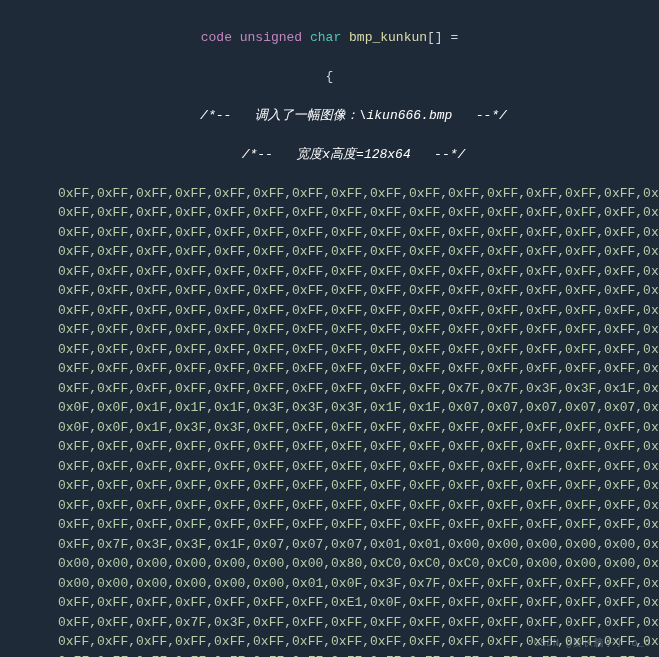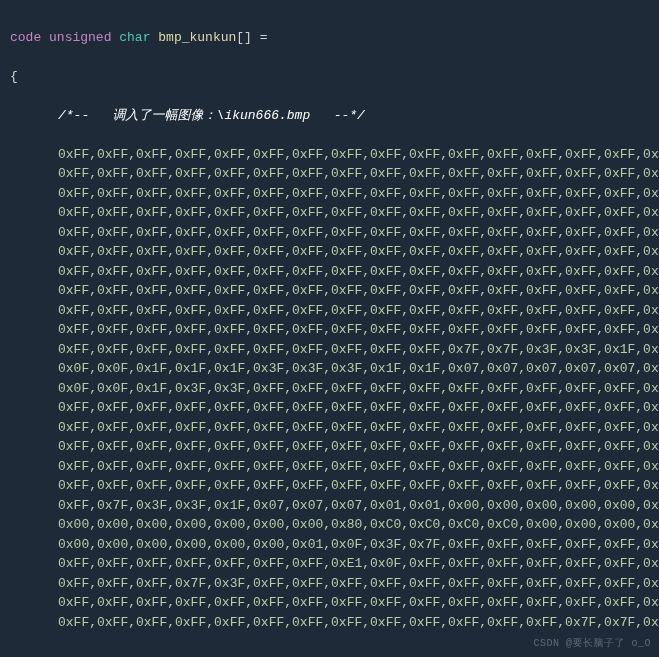--- a/index.html
+++ b/index.html
@@ -17,36 +17,37 @@
   .code-block {
     padding: 8px 10px;
     white-space: pre;
   }
   .kw { color: #c586c0; }
   .type { color: #4ec9b0; }
   .ident { color: #dcdcaa; }
   .punct { color: #d4d4d4; }
   .hex { color: #b5cea8; }
   .comment { color: #ffffff; font-style: italic; }
-  .line { display: block; }
+  .line { display: block; text-align: center; }
   .indent { padding-left: 48px; }
   .watermark {
     position: fixed;
     right: 8px;
     bottom: 6px;
     color: rgba(220,220,220,0.35);
     font-size: 10px;
     font-family: Liberation Mono, monospace;
     letter-spacing: 0.5px;
     pointer-events: none;
   }
 </style>
 </head>
 <body>
 
 <div class="code-block">
 <span class="line"><span class="kw">code</span> <span class="kw">unsigned</span> <span class="type">char</span> <span class="ident">bmp_kunkun</span><span class="punct">[]</span><span class="punct"> =</span></span>
 <span class="line punct">{</span>
 <span class="line indent comment">/*--   调入了一幅图像：\ikun666.bmp   --*/</span>
+<span class="line indent comment">/*--   宽度x高度=128x64   --*/</span>
 <div id="hex-lines"><span class="line indent hex">0xFF,0xFF,0xFF,0xFF,0xFF,0xFF,0xFF,0xFF,0xFF,0xFF,0xFF,0xFF,0xFF,0xFF,0xFF,0xFF,</span><span class="line indent hex">0xFF,0xFF,0xFF,0xFF,0xFF,0xFF,0xFF,0xFF,0xFF,0xFF,0xFF,0xFF,0xFF,0xFF,0xFF,0xFF,</span><span class="line indent hex">0xFF,0xFF,0xFF,0xFF,0xFF,0xFF,0xFF,0xFF,0xFF,0xFF,0xFF,0xFF,0xFF,0xFF,0xFF,0xFF,</span><span class="line indent hex">0xFF,0xFF,0xFF,0xFF,0xFF,0xFF,0xFF,0xFF,0xFF,0xFF,0xFF,0xFF,0xFF,0xFF,0xFF,0xFF,</span><span class="line indent hex">0xFF,0xFF,0xFF,0xFF,0xFF,0xFF,0xFF,0xFF,0xFF,0xFF,0xFF,0xFF,0xFF,0xFF,0xFF,0xFF,</span><span class="line indent hex">0xFF,0xFF,0xFF,0xFF,0xFF,0xFF,0xFF,0xFF,0xFF,0xFF,0xFF,0xFF,0xFF,0xFF,0xFF,0xFF,</span><span class="line indent hex">0xFF,0xFF,0xFF,0xFF,0xFF,0xFF,0xFF,0xFF,0xFF,0xFF,0xFF,0xFF,0xFF,0xFF,0xFF,0xFF,</span><span class="line indent hex">0xFF,0xFF,0xFF,0xFF,0xFF,0xFF,0xFF,0xFF,0xFF,0xFF,0xFF,0xFF,0xFF,0xFF,0xFF,0xFF,</span><span class="line indent hex">0xFF,0xFF,0xFF,0xFF,0xFF,0xFF,0xFF,0xFF,0xFF,0xFF,0xFF,0xFF,0xFF,0xFF,0xFF,0xFF,</span><span class="line indent hex">0xFF,0xFF,0xFF,0xFF,0xFF,0xFF,0xFF,0xFF,0xFF,0xFF,0xFF,0xFF,0xFF,0xFF,0xFF,0xFF,</span><span class="line indent hex">0xFF,0xFF,0xFF,0xFF,0xFF,0xFF,0xFF,0xFF,0xFF,0xFF,0x7F,0x7F,0x3F,0x3F,0x1F,0x1F,</span><span class="line indent hex">0x0F,0x0F,0x1F,0x1F,0x1F,0x3F,0x3F,0x3F,0x1F,0x1F,0x07,0x07,0x07,0x07,0x07,0x07,</span><span class="line indent hex">0x0F,0x0F,0x1F,0x3F,0x3F,0xFF,0xFF,0xFF,0xFF,0xFF,0xFF,0xFF,0xFF,0xFF,0xFF,0xFF,</span><span class="line indent hex">0xFF,0xFF,0xFF,0xFF,0xFF,0xFF,0xFF,0xFF,0xFF,0xFF,0xFF,0xFF,0xFF,0xFF,0xFF,0xFF,</span><span class="line indent hex">0xFF,0xFF,0xFF,0xFF,0xFF,0xFF,0xFF,0xFF,0xFF,0xFF,0xFF,0xFF,0xFF,0xFF,0xFF,0xFF,</span><span class="line indent hex">0xFF,0xFF,0xFF,0xFF,0xFF,0xFF,0xFF,0xFF,0xFF,0xFF,0xFF,0xFF,0xFF,0xFF,0xFF,0xFF,</span><span class="line indent hex">0xFF,0xFF,0xFF,0xFF,0xFF,0xFF,0xFF,0xFF,0xFF,0xFF,0xFF,0xFF,0xFF,0xFF,0xFF,0xFF,</span><span class="line indent hex">0xFF,0xFF,0xFF,0xFF,0xFF,0xFF,0xFF,0xFF,0xFF,0xFF,0xFF,0xFF,0xFF,0xFF,0xFF,0xFF,</span><span class="line indent hex">0xFF,0x7F,0x3F,0x3F,0x1F,0x07,0x07,0x07,0x01,0x01,0x00,0x00,0x00,0x00,0x00,0x00,</span><span class="line indent hex">0x00,0x00,0x00,0x00,0x00,0x00,0x00,0x80,0xC0,0xC0,0xC0,0xC0,0x00,0x00,0x00,0x00,</span><span class="line indent hex">0x00,0x00,0x00,0x00,0x00,0x00,0x01,0x0F,0x3F,0x7F,0xFF,0xFF,0xFF,0xFF,0xFF,0x9F,</span><span class="line indent hex">0xFF,0xFF,0xFF,0xFF,0xFF,0xFF,0xFF,0xE1,0x0F,0xFF,0xFF,0xFF,0xFF,0xFF,0xFF,0xFF,</span><span class="line indent hex">0xFF,0xFF,0xFF,0x7F,0x3F,0xFF,0xFF,0xFF,0xFF,0xFF,0xFF,0xFF,0xFF,0xFF,0xFF,0xFF,</span><span class="line indent hex">0xFF,0xFF,0xFF,0xFF,0xFF,0xFF,0xFF,0xFF,0xFF,0xFF,0xFF,0xFF,0xFF,0xFF,0xFF,0xFF,</span><span class="line indent hex">0xFF,0xFF,0xFF,0xFF,0xFF,0xFF,0xFF,0xFF,0xFF,0xFF,0xFF,0xFF,0xFF,0x7F,0x7F,0x0F,</span></div>
 </div>
 
 <div class="watermark">CSDN @要长脑子了 o_O</div>
 
 </body></html>

